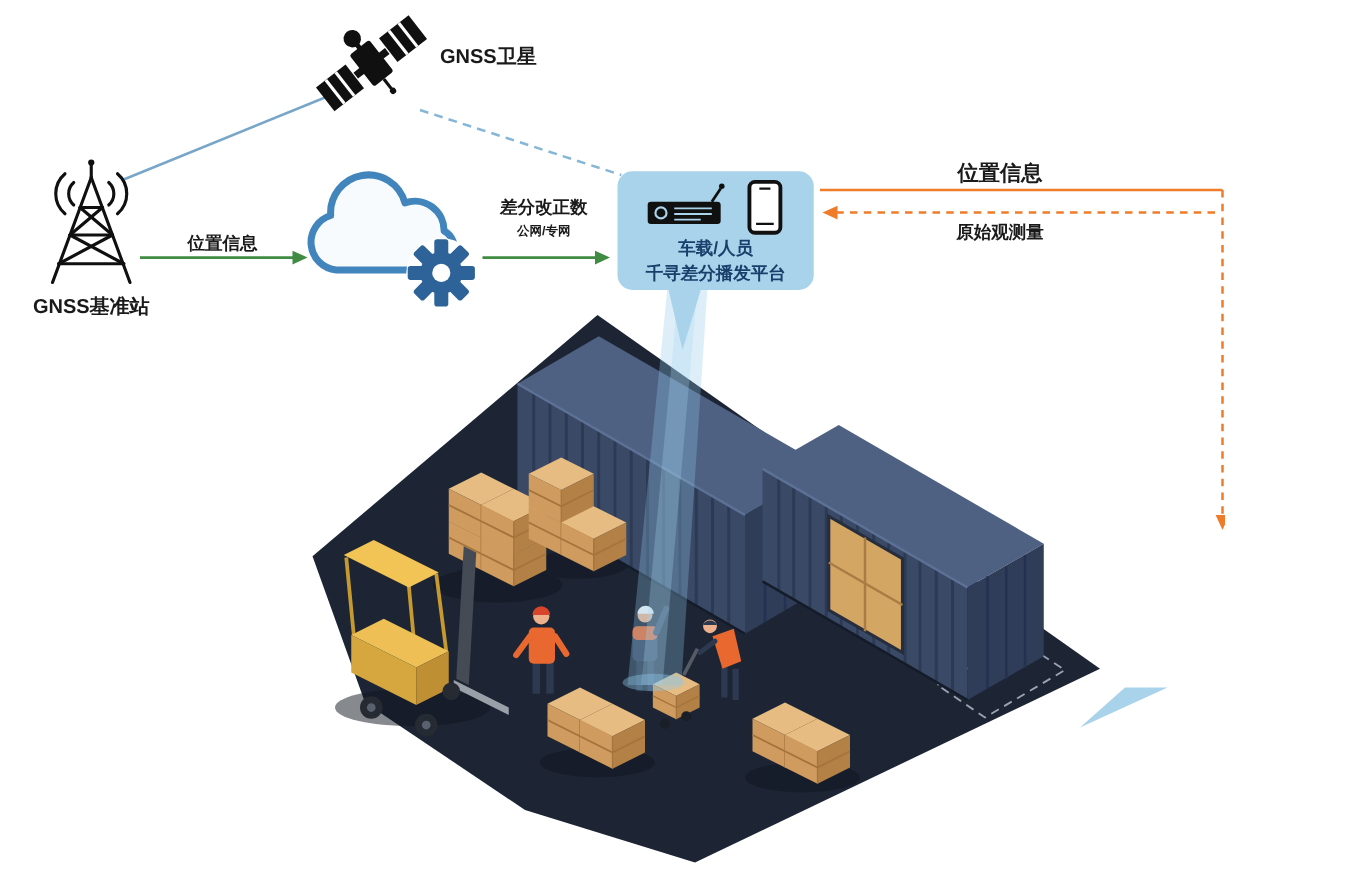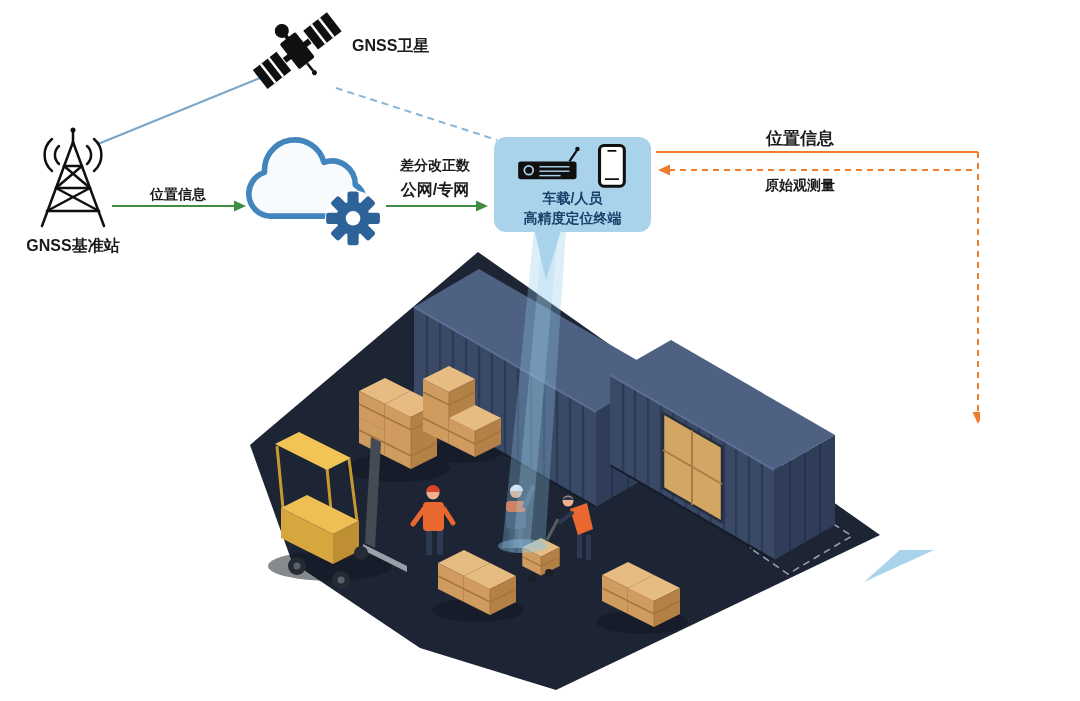--- a/index.html
+++ b/index.html
@@ -237,21 +237,21 @@
         <circle r="15" fill="#2e6399"></circle>
         <circle r="6.5" fill="#ffffff"></circle>
       </g>
     </g>
   </svg>
 
   <div class="lbl" style="left:352px;top:36px;font-size:16px">GNSS卫星</div>
   <div class="lbl" style="left:8px;top:236px;width:130px;font-size:16px">GNSS基准站</div>
   <div class="lbl" style="left:122px;top:186px;width:112px;font-size:14px">位置信息</div>
   <div class="lbl" style="left:380px;top:157px;width:110px;font-size:14px">差分改正数</div>
-  <div class="lbl" style="left:380px;top:180px;width:110px;font-size:16px">公网/专网</div>
+  <div class="lbl" style="left:380px;top:180px;width:110px;font-size:10px">公网/专网</div>
   <div class="lbl" style="left:744px;top:129px;width:112px;font-size:17px">位置信息</div>
   <div class="lbl" style="left:744px;top:177px;width:112px;font-size:14px">原始观测量</div>
 
   <div class="bubble" style="left:494px;top:137px;width:157px;height:95px">
     <svg width="122" height="46" viewBox="0 0 132 52">
       <g>
         <rect x="4" y="22" width="66" height="20" rx="3" fill="#101010"></rect>
         <circle cx="16" cy="32" r="5" fill="none" stroke="#a9d3eb" stroke-width="2"></circle>
         <line x1="28" y1="28" x2="62" y2="28" stroke="#a9d3eb" stroke-width="1.6"></line>
         <line x1="28" y1="33" x2="62" y2="33" stroke="#a9d3eb" stroke-width="1.6"></line>
@@ -259,17 +259,17 @@
         <line x1="62" y1="22" x2="70" y2="10" stroke="#101010" stroke-width="2.5"></line>
         <circle cx="71" cy="8" r="2.5" fill="#101010"></circle>
       </g>
       <g>
         <rect x="96" y="4" width="28" height="46" rx="5" fill="#ffffff" stroke="#101010" stroke-width="3.5"></rect>
         <line x1="102" y1="42" x2="118" y2="42" stroke="#101010" stroke-width="2"></line>
         <line x1="105" y1="10" x2="115" y2="10" stroke="#101010" stroke-width="2"></line>
       </g>
     </svg>
     <div class="t1">车载/人员</div>
-    <div class="t1">高精度定位终端</div>
+    <div class="t1">千寻差分播发平台</div>
   </div>
 
 
 </div>
 
 </body></html>

